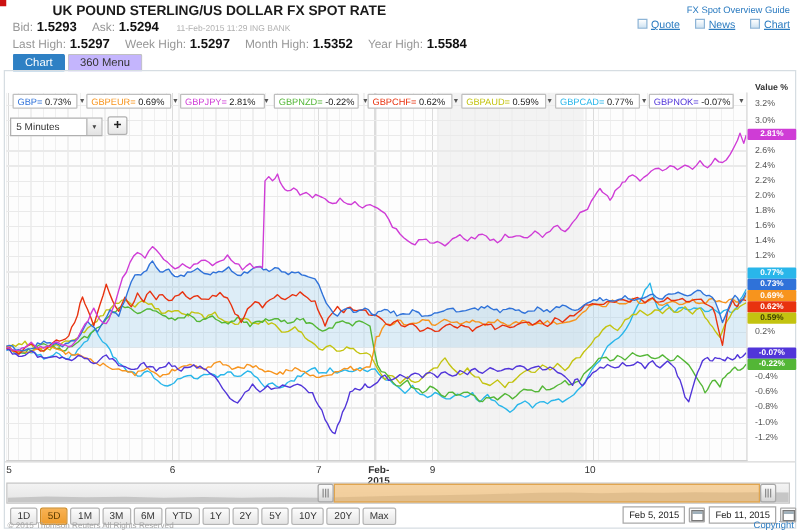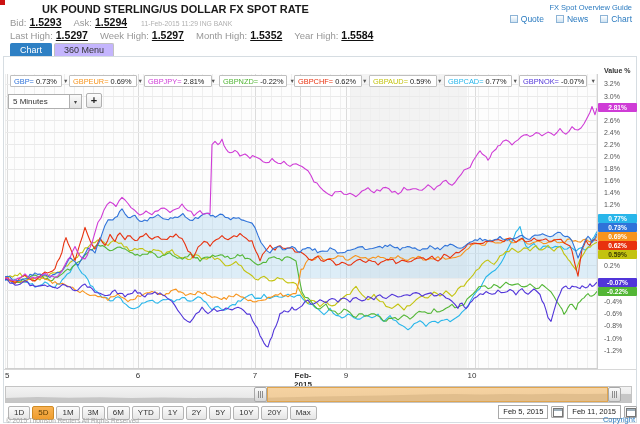--- a/index.html
+++ b/index.html
@@ -3,24 +3,24 @@
 <meta charset="utf-8">
 <style>
   html,body{margin:0;padding:0;background:#fff;}
   .app{position:relative;width:640px;height:424px;overflow:hidden;background:#fff;
        font-family:"Liberation Sans","DejaVu Sans",sans-serif;color:#222;}
   .corner{position:absolute;left:0;top:0;width:5px;height:5px;background:#cc1111;}
   .hdr-title{position:absolute;left:10px;top:3px;font-size:11px;font-weight:bold;color:#1a1a1a;margin-left:32px;}
   .hdr-line2{position:absolute;left:10px;top:16px;font-size:9.5px;white-space:nowrap;}
   .hdr-line3{position:absolute;left:10px;top:29px;font-size:9.5px;white-space:nowrap;}
   .lbl{color:#979797;margin-right:3px;}
-  .val{color:#111;font-weight:bold;font-size:10.5px;margin-right:12px;text-decoration:underline;}
+  .val{color:#111;font-weight:bold;font-size:10.5px;margin-right:12px;}
   .ts{color:#b0b0b0;font-size:6.8px;margin-left:2px;}
   .guide{position:absolute;right:8px;top:3px;font-size:7.5px;color:#2b7bc0;cursor:pointer;}
-  .links{position:absolute;right:8px;top:14px;display:flex;gap:12px;font-size:8.5px;color:#2b7bc0;}
+  .links{position:absolute;right:8px;top:14px;display:flex;gap:12px;font-size:8.5px;color:#2b7bc0;text-decoration:underline;}
   .lnk{display:flex;align-items:center;cursor:pointer;}
   .lnk-ico{display:inline-block;width:6px;height:6px;border:1px solid #8db4d6;
            background:linear-gradient(#fff,#cfe3f2);margin-right:3px;}
   .tabs{position:absolute;left:10px;top:42px;display:flex;align-items:flex-end;height:15px;}
   .tab{height:13px;line-height:13px;padding:0 9px;font-size:9px;background:#c4b5fd;
        border:1px solid #c0c0c0;border-bottom:none;color:#333;margin-right:2px;cursor:pointer;
        border-radius:2px 2px 0 0;}
   .tab.active{background:#2e80c4;color:#fff;border-color:#2e80c4;}
   .panel{position:absolute;left:3px;top:56px;width:632px;height:365px;border:1px solid #d6dde2;}
   .toolbar{position:absolute;left:4px;top:57px;width:632px;height:16px;

